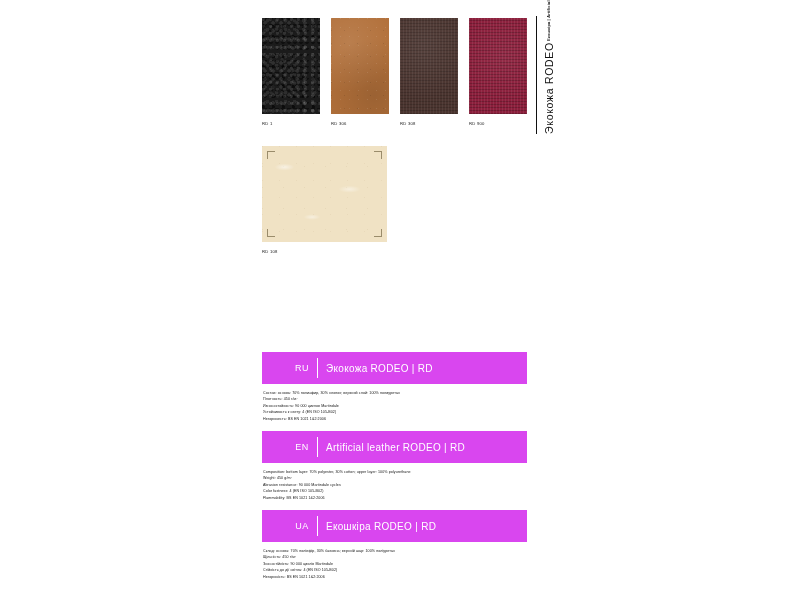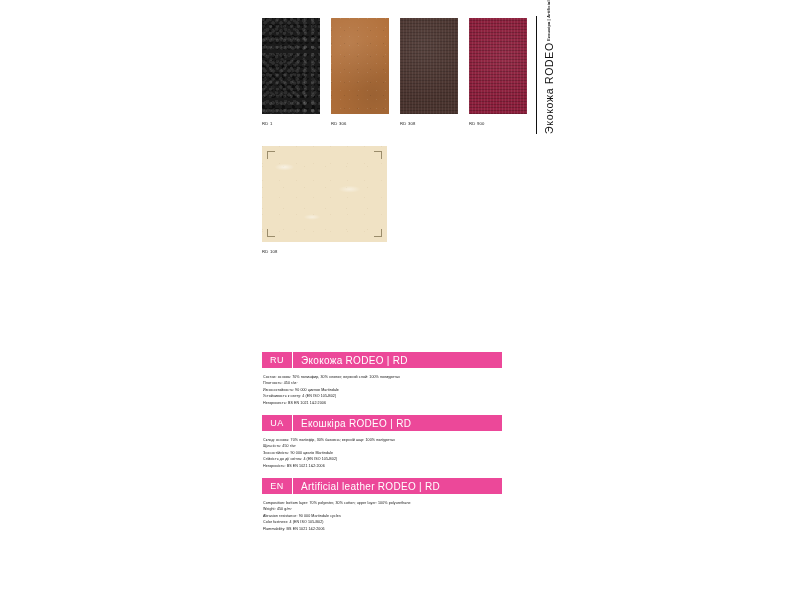--- a/index.html
+++ b/index.html
@@ -174,25 +174,26 @@
   
   #spec-area {
     position: absolute;
     left: 262px;
     top: 352px;
     width: 240px;
   }
   .spec-block { margin-bottom: 9px; }
 
   .spec-bar {
-    background: #ec4899;
-    height: 16px;
+    background: #d946ef;
+    height: 32px;
     display: flex;
     align-items: center;
     width: 240px;
+    padding-left: 25px;
   }
   .spec-bar .lang {
     color: #fff;
     font-size: 9px;
     letter-spacing: .4px;
     width: 30px;
     text-align: center;
     flex: 0 0 30px;
   }
   .spec-bar .divider {
@@ -279,41 +280,41 @@
       <div>Состав: основа: 70% полиэфир, 30% хлопок; верхний слой: 100% полиуретан</div>
       <div>Плотность: 450 г/м²</div>
       <div>Износостойкость: 90 000 циклов Martindale</div>
       <div>Устойчивость к свету: 4 (EN ISO 105-B02)</div>
       <div>Негорючесть: BS EN 1021 1&amp;2:2006</div>
     </div>
   </div>
 
   <div class="spec-block">
     <div class="spec-bar">
+      <div class="lang">EN</div>
+      <div class="divider"></div>
+      <div class="title">Artificial leather RODEO | RD</div>
+    </div>
+    <div class="spec-lines">
+      <div>Composition: bottom layer: 70% polyester, 30% cotton; upper layer: 100% polyurethane</div>
+      <div>Weight: 450 g/m²</div>
+      <div>Abrasion resistance: 90 000 Martindale cycles</div>
+      <div>Color fastness: 4 (EN ISO 105-B02)</div>
+      <div>Flammability: BS EN 1021 1&amp;2:2006</div>
+    </div>
+  </div>
+
+  <div class="spec-block">
+    <div class="spec-bar">
       <div class="lang">UA</div>
       <div class="divider"></div>
       <div class="title">Екошкіра RODEO | RD</div>
     </div>
     <div class="spec-lines">
       <div>Склад: основа: 70% поліефір, 30% бавовна; верхній шар: 100% поліуретан</div>
       <div>Щільність: 450 г/м²</div>
       <div>Зносостійкість: 90 000 циклів Martindale</div>
       <div>Стійкість до дії світла: 4 (EN ISO 105-B02)</div>
       <div>Негорючість: BS EN 1021 1&amp;2:2006</div>
     </div>
   </div>
 
-  <div class="spec-block">
-    <div class="spec-bar">
-      <div class="lang">EN</div>
-      <div class="divider"></div>
-      <div class="title">Artificial leather RODEO | RD</div>
-    </div>
-    <div class="spec-lines">
-      <div>Composition: bottom layer: 70% polyester, 30% cotton; upper layer: 100% polyurethane</div>
-      <div>Weight: 450 g/m²</div>
-      <div>Abrasion resistance: 90 000 Martindale cycles</div>
-      <div>Color fastness: 4 (EN ISO 105-B02)</div>
-      <div>Flammability: BS EN 1021 1&amp;2:2006</div>
-    </div>
-  </div>
-
 </div>
 
 </body></html>

